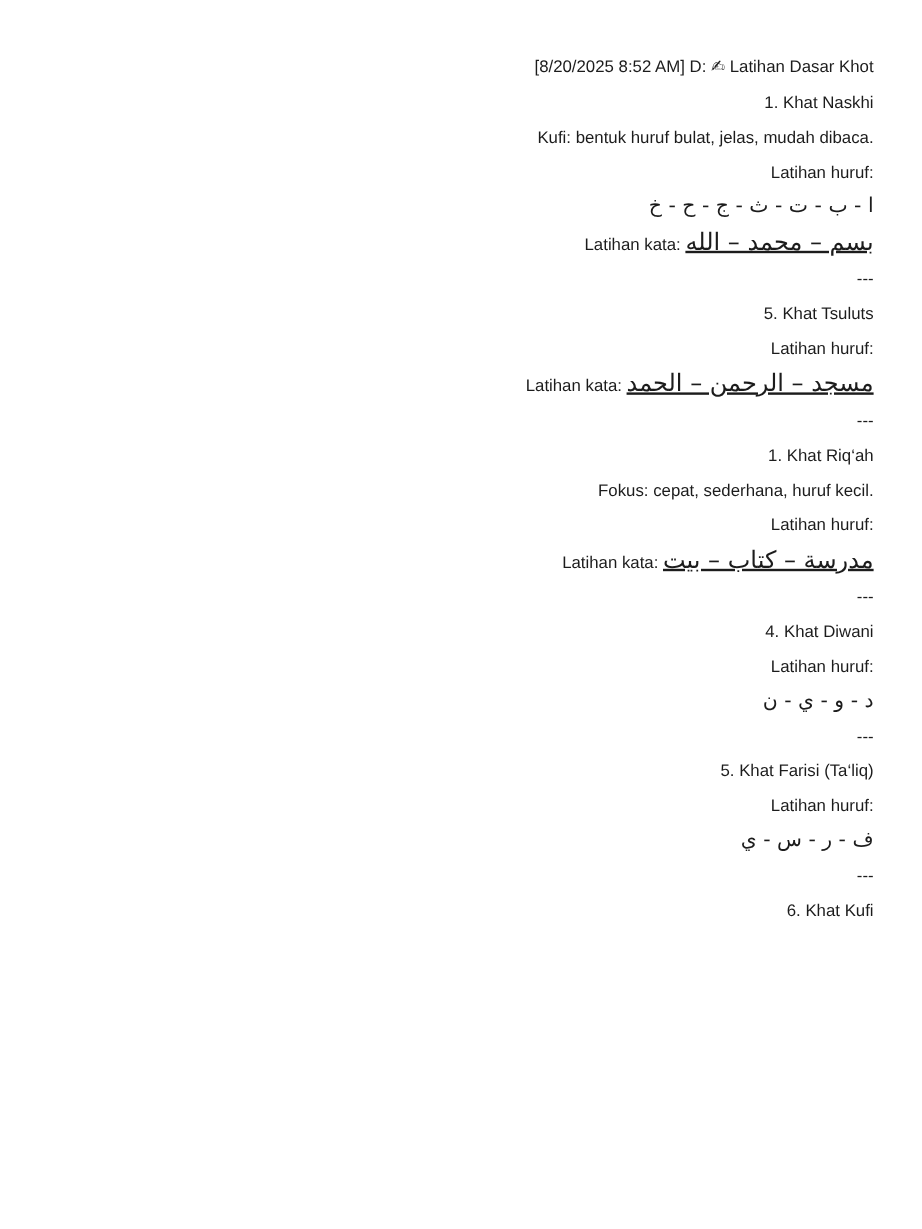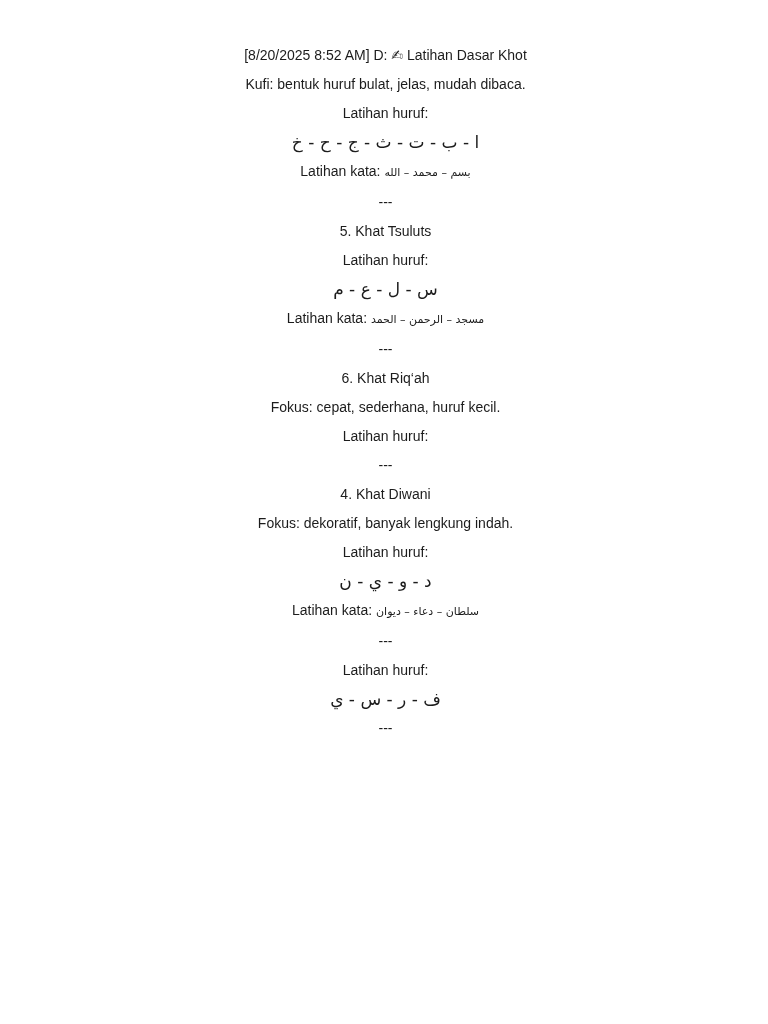--- a/index.html
+++ b/index.html
@@ -15,68 +15,70 @@
   main.page {
     box-sizing: border-box;
     width: 768px;
     height: 1024px;
     padding: 47px 40px 0 43px;
     background: #ffffff;
     color: #1c1c1c;
     font-family: "Liberation Sans", "DejaVu Sans", sans-serif;
     font-size: 14px;
     direction: ltr;
-    text-align: center;
+    text-align: right;
   }
   p.line {
     margin: 0 0 13px 0;
     line-height: 16px;
     white-space: nowrap;
   }
   .ar {
     font-family: "DejaVu Sans", sans-serif;
-    font-size: 11px;
+    font-size: 20px;
+    text-decoration: underline;
   }
   p.huruf-line {
     font-family: "DejaVu Sans", sans-serif;
     font-size: 17px;
   }
   .icon {
     font-family: "DejaVu Sans", sans-serif;
   }
 </style>
 </head>
 <body>
 
 <main class="page">
 
   <p class="line"><span>[8/20/2025 8:52 AM] D:</span> <span class="icon">✍</span> <span>Latihan Dasar Khot</span></p>
 
+  <p class="line">1. Khat Naskhi</p>
   <p class="line">Kufi: bentuk huruf bulat, jelas, mudah dibaca.</p>
   <p class="line">Latihan huruf:</p>
   <p class="line huruf-line">ا - ب - ت - ث - ج - ح - خ</p>
   <p class="line"><span>Latihan kata:</span> <span class="ar">بسم – محمد – الله</span></p>
   <p class="line">---</p>
 
   <p class="line">5. Khat Tsuluts</p>
   <p class="line">Latihan huruf:</p>
-  <p class="line huruf-line">س - ل - ع - م</p>
   <p class="line"><span>Latihan kata:</span> <span class="ar">مسجد – الرحمن – الحمد</span></p>
   <p class="line">---</p>
 
-  <p class="line">6. Khat Riq‘ah</p>
+  <p class="line">1. Khat Riq‘ah</p>
   <p class="line">Fokus: cepat, sederhana, huruf kecil.</p>
   <p class="line">Latihan huruf:</p>
+  <p class="line"><span>Latihan kata:</span> <span class="ar">مدرسة – كتاب – بيت</span></p>
   <p class="line">---</p>
 
   <p class="line">4. Khat Diwani</p>
-  <p class="line">Fokus: dekoratif, banyak lengkung indah.</p>
   <p class="line">Latihan huruf:</p>
   <p class="line huruf-line">د - و - ي - ن</p>
-  <p class="line"><span>Latihan kata:</span> <span class="ar">سلطان – دعاء – ديوان</span></p>
   <p class="line">---</p>
 
+  <p class="line">5. Khat Farisi (Ta‘liq)</p>
   <p class="line">Latihan huruf:</p>
   <p class="line huruf-line">ف - ر - س - ي</p>
   <p class="line">---</p>
 
+  <p class="line">6. Khat Kufi</p>
 
 </main>
 
 </body></html>

